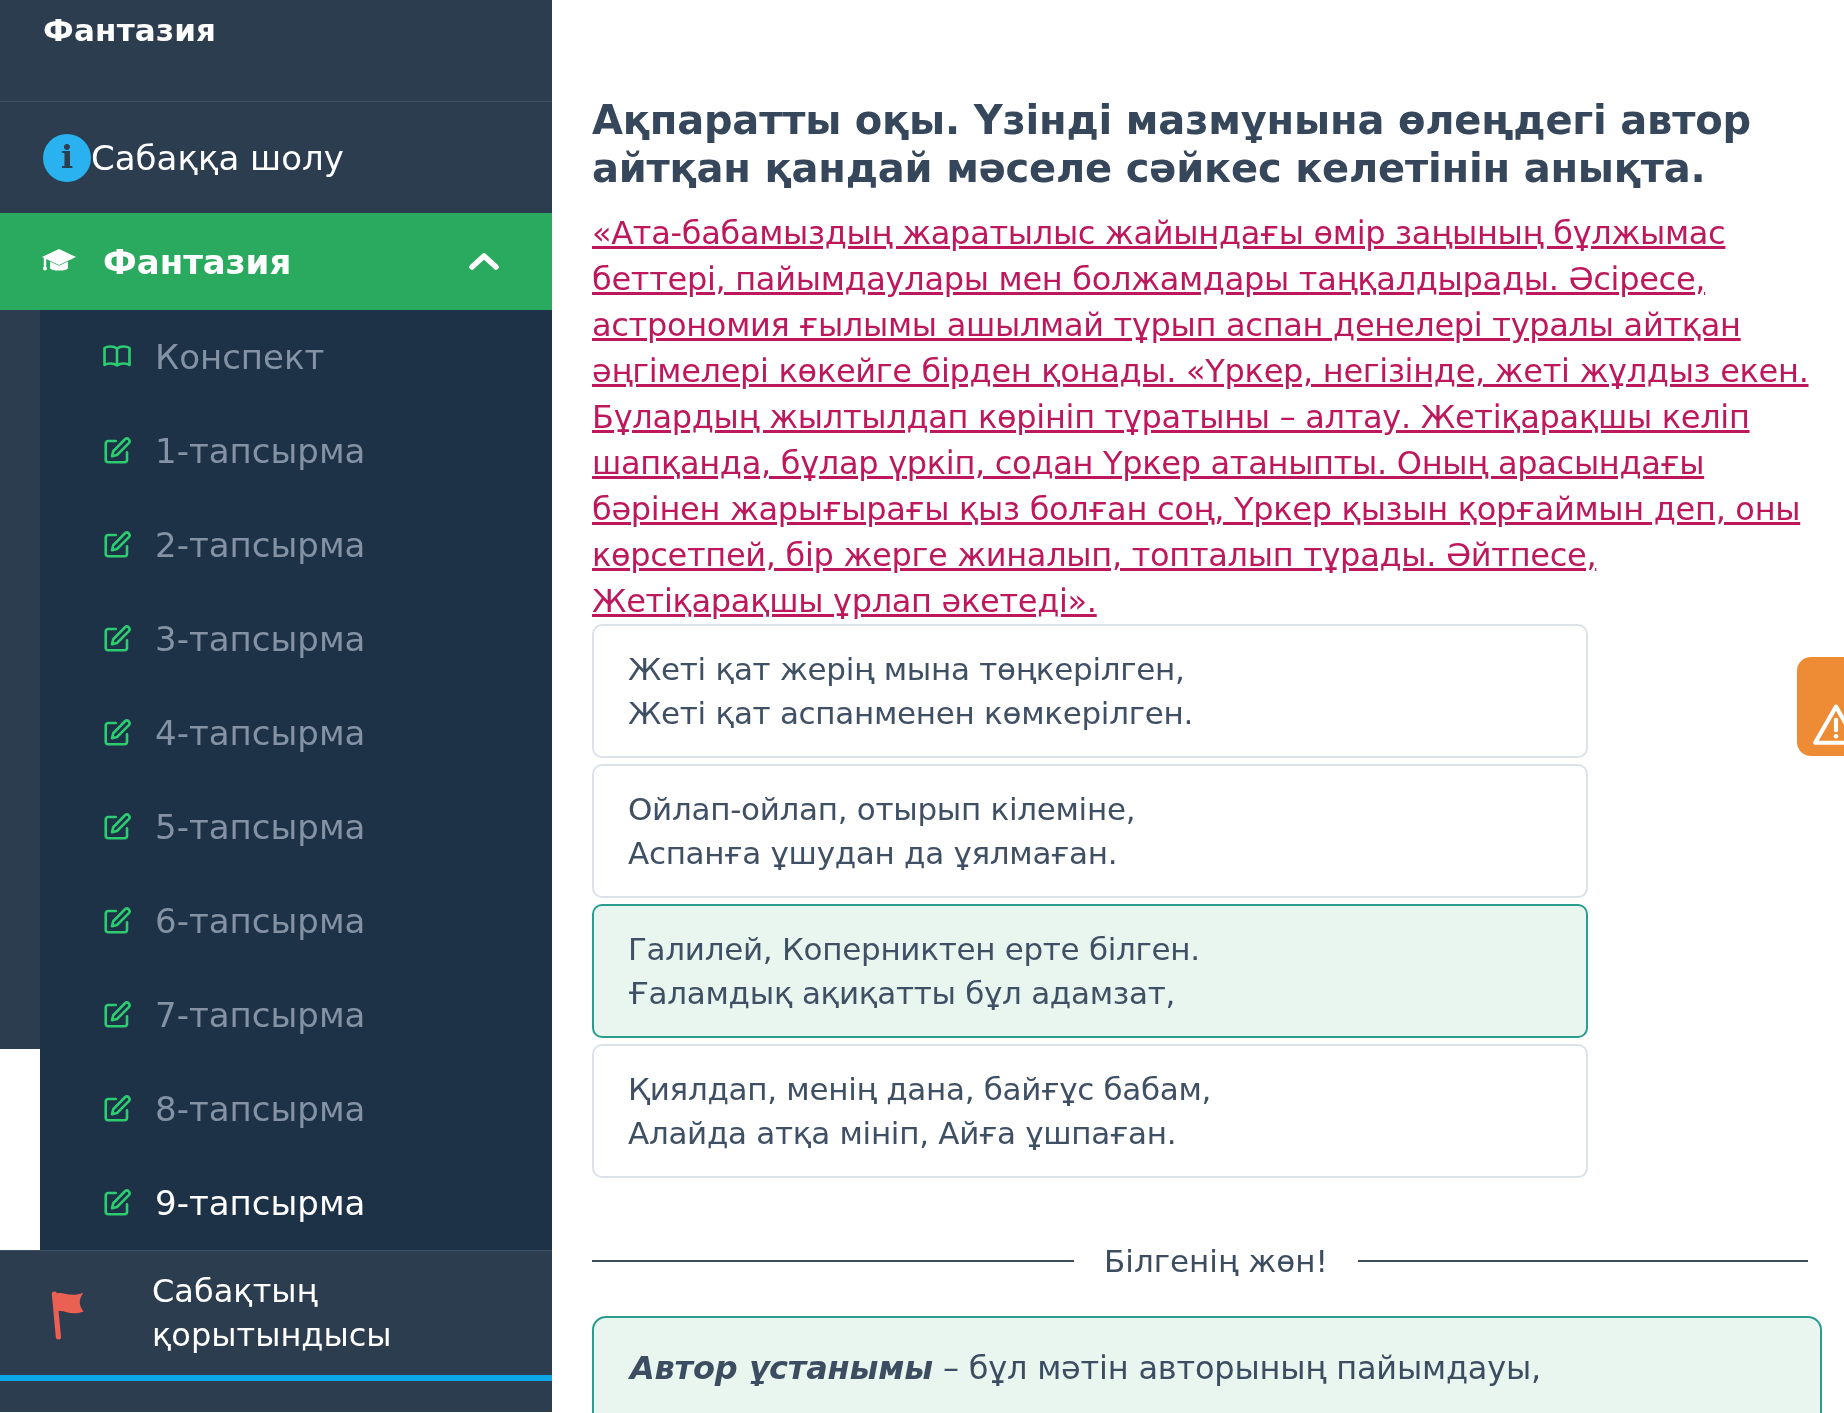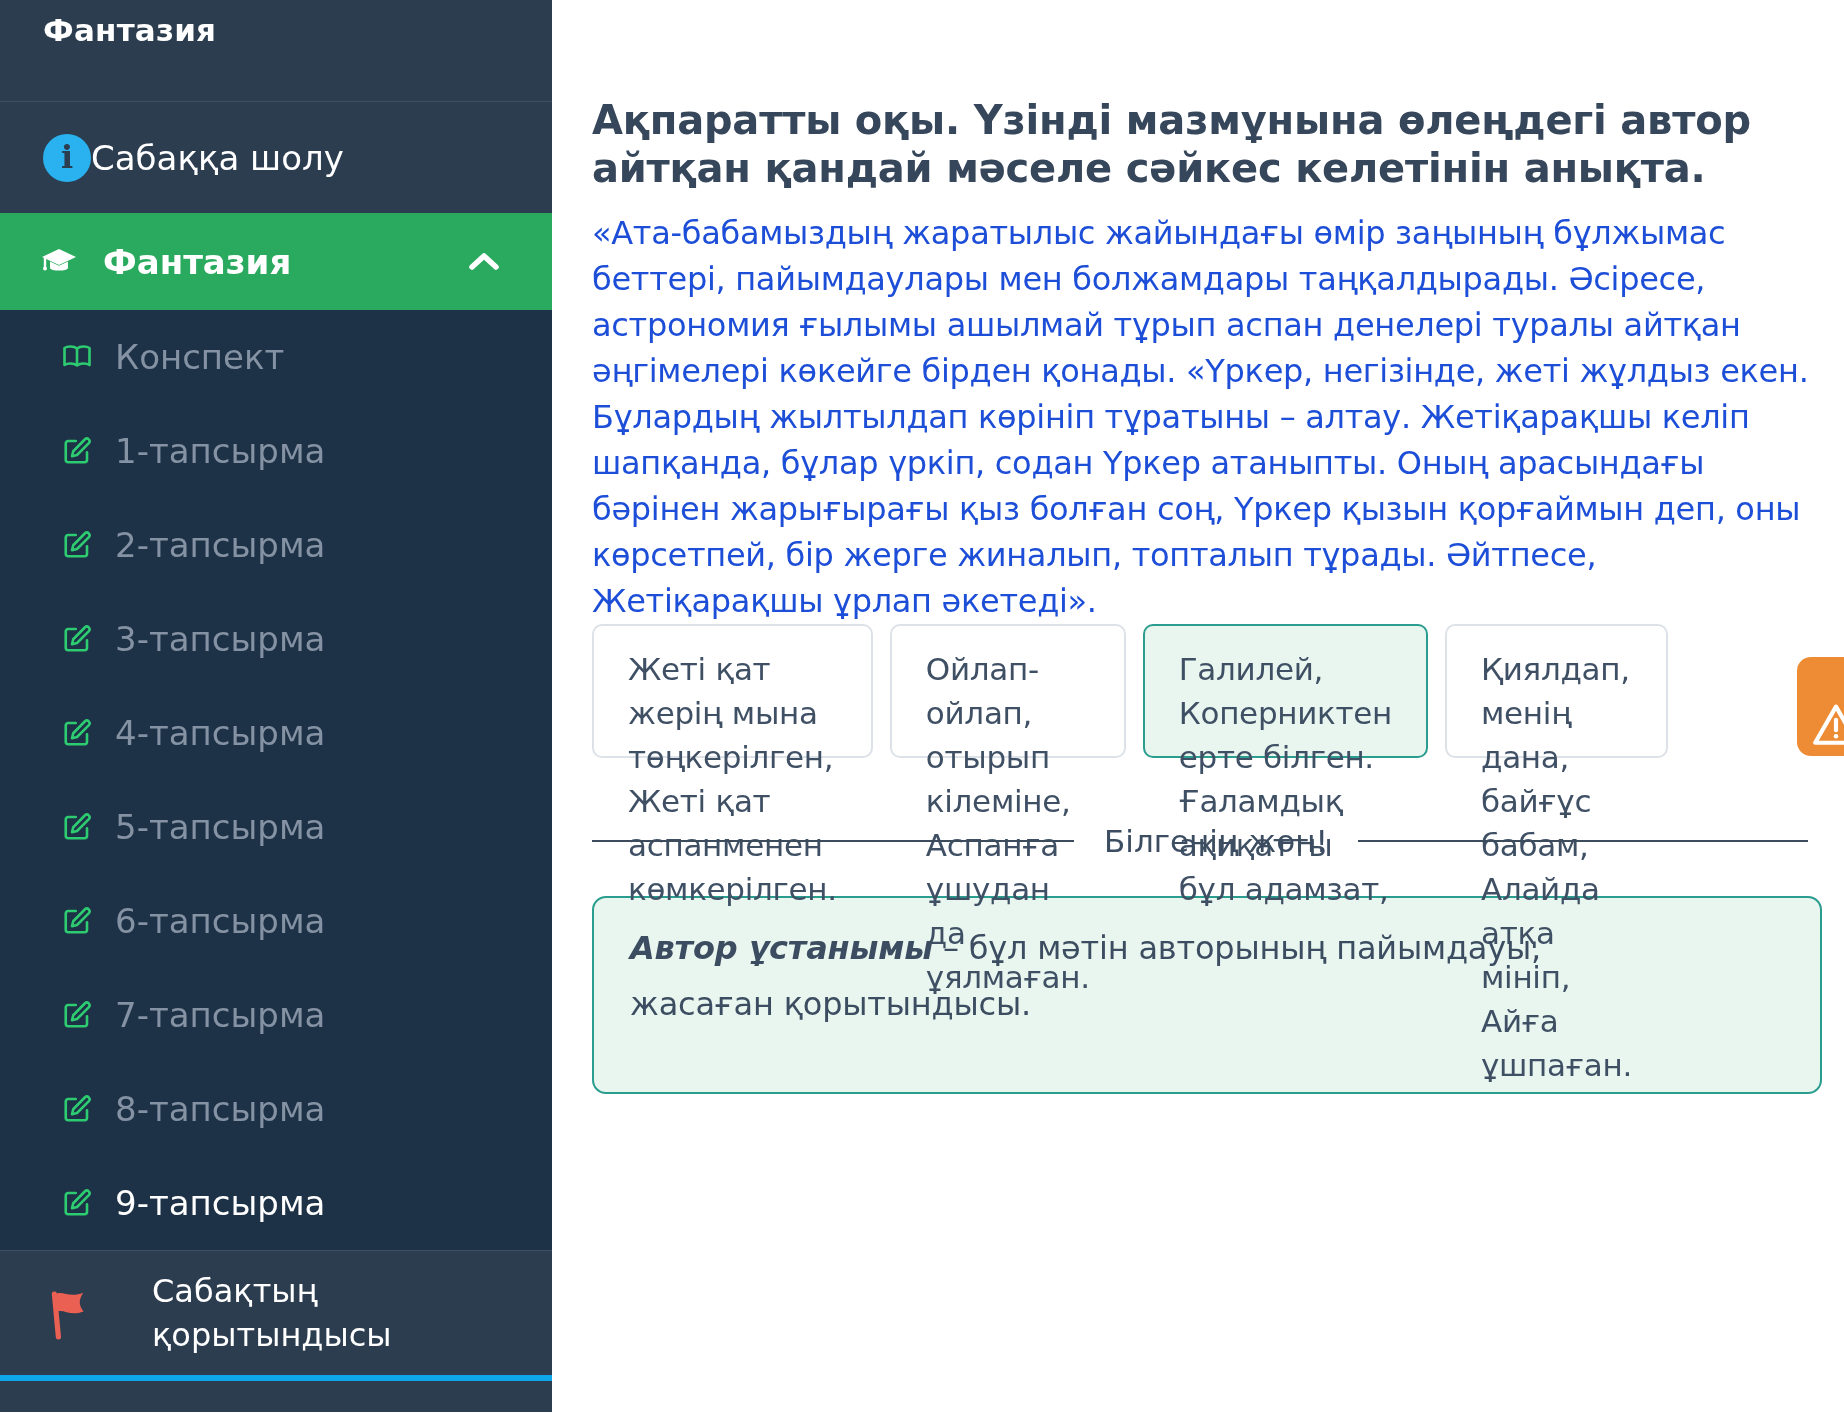--- a/index.html
+++ b/index.html
@@ -18,41 +18,41 @@
   .sb-overview{height:111px;display:flex;align-items:center;background:#2c3d50;cursor:pointer;}
   .icon-info{width:48px;height:48px;border-radius:50%;background:#29b2ef;margin-left:43px;
     display:flex;align-items:center;justify-content:center;flex:none;}
   .icon-info span{font-family:"DejaVu Serif","Liberation Serif",serif;font-weight:bold;
     font-size:32px;color:#2c3d50;line-height:1;transform:translateY(-1px);}
   .sb-overview .lbl{font-size:34px;color:#ffffff;}
   .sb-active{height:97px;background:#2aaa5e;display:flex;align-items:center;position:relative;cursor:pointer;}
   .sb-active .cap{margin-left:40px;flex:none;display:flex;}
   .sb-active .lbl{margin-left:25px;font-size:34px;font-weight:bold;color:#ffffff;}
   .sb-active .chev{position:absolute;right:52px;top:50%;transform:translateY(-50%);display:flex;}
-  .sb-sub{background:#1d3147;height:940px;}
+  .sb-sub{background:#1d3147;height:940px;margin-left:40px;}
   .sb-item{height:94px;display:flex;align-items:center;cursor:pointer;}
   .sb-item .ic{margin-left:62px;width:30px;flex:none;display:flex;}
   .sb-item .lbl{margin-left:23px;font-size:34px;color:#8492a3;}
   .sb-item.active .lbl{color:#ffffff;}
   .sb-footer{background:#2c3d50;border-top:1px solid #3e5063;height:162px;box-sizing:border-box;}
   .sb-footer-row{height:130px;box-sizing:border-box;border-bottom:6px solid #0ea5e9;
     display:flex;align-items:center;cursor:pointer;}
   .sb-footer-row .ic{margin-left:42px;width:52px;flex:none;display:flex;}
   .sb-footer-row .lbl{margin-left:58px;font-size:32px;line-height:44px;color:#ffffff;}
 
   
   .main{position:absolute;left:552px;top:0;width:1292px;height:1413px;box-sizing:border-box;
     background:#ffffff;padding:0 22px 0 40px;overflow:hidden;}
   .clipped-heading{height:46px;margin-top:-40px;overflow:hidden;font-size:34px;font-weight:bold;
     color:#36475b;white-space:nowrap;}
   .task-heading{margin-top:90px;max-width:1185px;font-size:40px;font-weight:bold;
     line-height:48px;color:#36475b;letter-spacing:-0.2px;}
-  .passage{margin-top:18px;max-width:1235px;font-size:32px;line-height:46px;color:#1d4ed8;
-    letter-spacing:-0.3px;}
-  .options{margin-top:0;display:flex;flex-direction:row;gap:17px;width:996px;box-sizing:border-box;}
+  .passage{margin-top:18px;max-width:1235px;font-size:32px;line-height:46px;color:#be185d;
+    letter-spacing:-0.3px;text-decoration:underline;}
+  .options{margin-top:0;display:flex;flex-direction:column;gap:6px;width:996px;box-sizing:border-box;}
   .option{box-sizing:border-box;border:2px solid #dde2e8;border-radius:10px;background:#ffffff;
     padding:21px 34px;height:134px;display:flex;flex-direction:column;justify-content:space-between;
     cursor:pointer;}
   .option .line{font-size:31px;line-height:44px;color:#3f5065;letter-spacing:-0.3px;}
   .option.selected{background:#e9f6ef;border-color:#2a9d8f;}
   .divider{margin-top:62px;width:1230px;display:flex;align-items:center;}
   .divider .bar{height:2px;background:#3c4c5c;flex:none;}
   .divider .bar.left{width:482px;}
   .divider .bar.right{width:450px;}
   .divider .lbl{margin:0 30px;font-size:31px;line-height:42px;color:#3c4d61;white-space:nowrap;}

